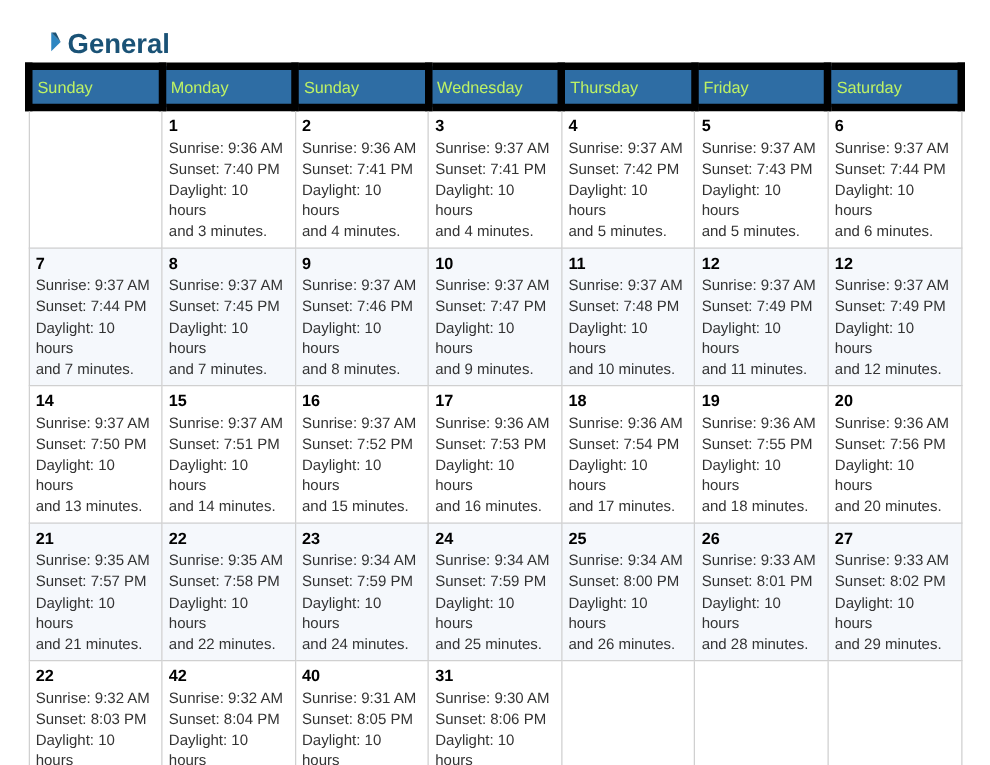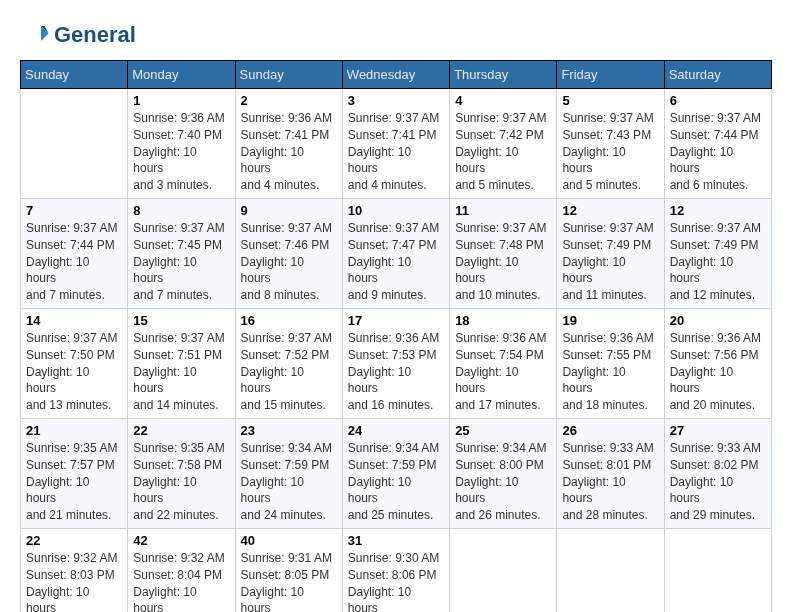--- a/index.html
+++ b/index.html
@@ -7,21 +7,20 @@
       font-family: Arial, sans-serif;
       background: #fff;
       width: 792px;
       min-height: 612px;
       padding: 20px;
     }
     .header {
       display: flex;
       justify-content: space-between;
       align-items: flex-start;
-      margin-bottom: 10px;
     }
     .logo {
       display: flex;
       align-items: center;
     }
     .logo-text {
       font-size: 22px;
       font-weight: bold;
       color: #1a5276;
       line-height: 1.1;
@@ -43,26 +42,26 @@
       font-size: 15px;
       color: #555;
     }
     table {
       width: 100%;
       border-collapse: collapse;
       font-size: 11px;
     }
     thead tr th {
       background: #2e6da4;
-      color: #e5e5e5;
+      color: #bef264;
       padding: 6px 4px;
       text-align: left;
       font-size: 13px;
       font-weight: normal;
-      border: 1px solid #000000;
+      border: 6px solid #000000;
     }
     tbody tr td {
       vertical-align: top;
       padding: 4px 5px;
       border: 1px solid #d0d0d0;
       height: 90px;
       width: calc(100% / 7);
     }
     tbody tr:nth-child(odd) td {
       background: #fff;

